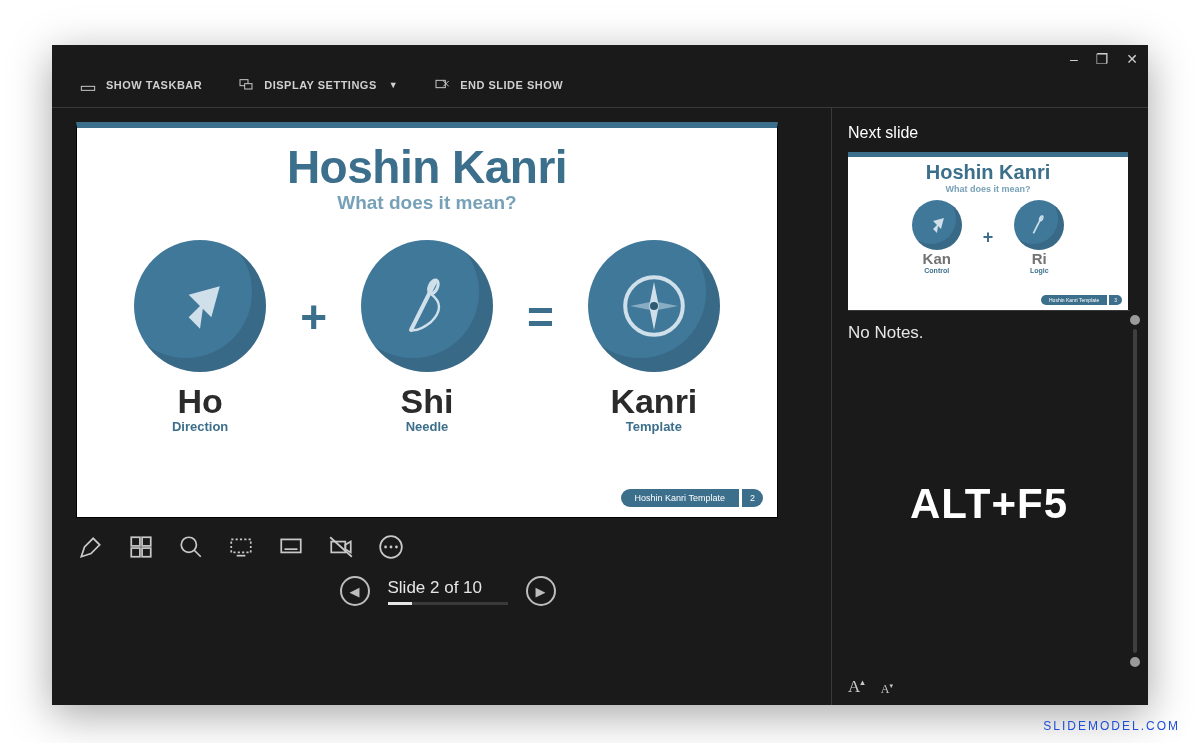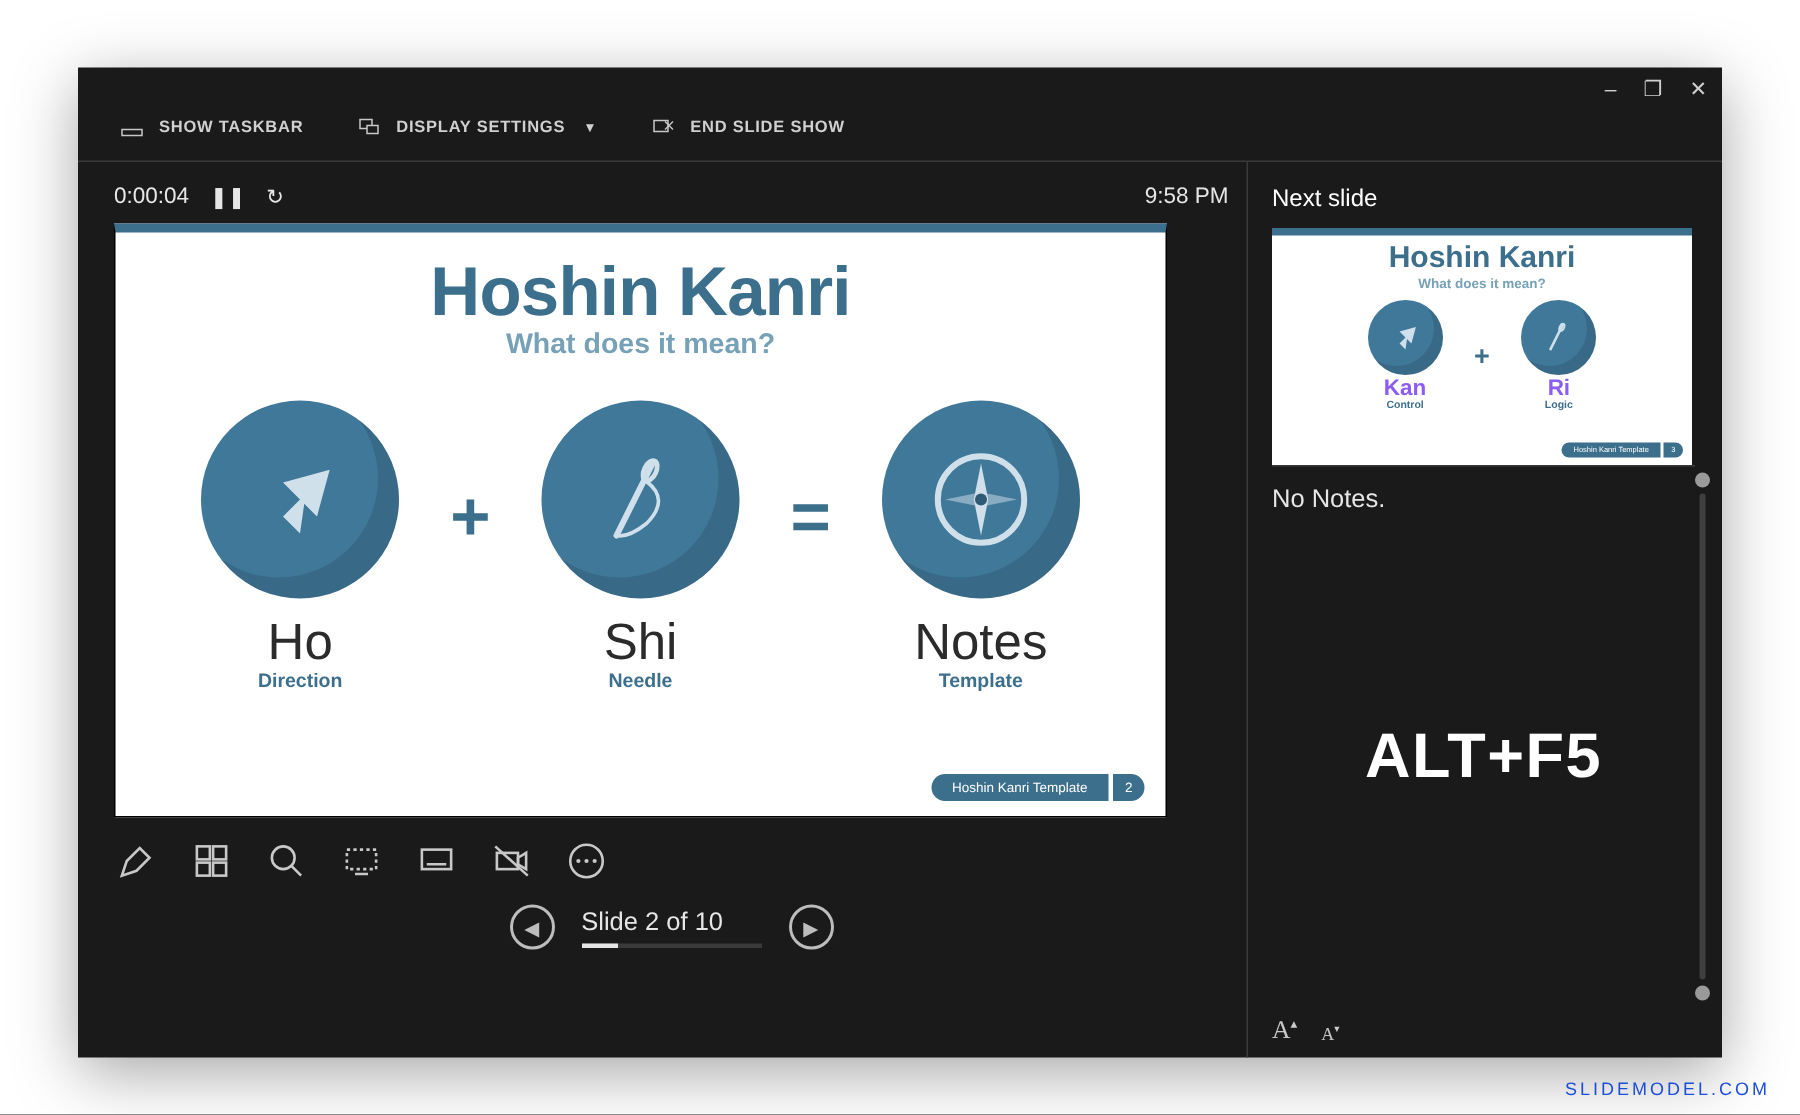--- a/index.html
+++ b/index.html
@@ -115,21 +115,21 @@
   .circ {
     width: 132px; height: 132px; border-radius: 50%;
     background: #40789a;
     display: flex; align-items: center; justify-content: center;
     box-shadow: inset -14px -14px 0 rgba(0,0,0,0.12);
     position: relative;
     overflow: hidden;
   }
   .circ svg { width: 80px; height: 80px; }
   .op { font-size: 46px; font-weight: 700; color: #3c6f8c; padding-bottom: 40px; }
-  .termbig { font-size: 34px; font-weight: 400; color: #2b2b2b; margin-top: 10px; }
+  .termbig { font-size: 34px; font-weight: 700; color: #2b2b2b; margin-top: 10px; }
   .termsmall { font-size: 13px; font-weight: 600; color: #3c6f8c; margin-top: -2px; }
   .pill {
     position: absolute;
     right: 14px; bottom: 10px;
     display: flex; align-items: center;
     font-size: 9px; color: #fff;
   }
   .pill .pl {
     background: #3c6f8c; padding: 4px 14px;
     border-radius: 10px 0 0 10px;
@@ -170,21 +170,21 @@
     border-top: 5px solid #3c6f8c;
     position: relative;
     overflow: hidden;
   }
   .thumb .ttitle { text-align: center; color: #3c6f8c; font-weight: 800; font-size: 20px; margin-top: 4px; }
   .thumb .tsub { text-align: center; color: #77a1b7; font-weight: 700; font-size: 9px; }
   .thumb .trow { display: flex; justify-content: center; align-items: center; gap: 10px; margin-top: 6px; }
   .thumb .tcirc { width: 50px; height: 50px; border-radius: 50%; background: #40789a; box-shadow: inset -6px -6px 0 rgba(0,0,0,0.12); display:flex;align-items:center;justify-content:center; }
   .thumb .tcirc svg { width:28px; height:28px;}
   .thumb .top { font-size: 18px; font-weight: 700; color: #3c6f8c; }
-  .thumb .tbig { font-size: 15px; font-weight: 800; color: #8b5cf6; }
+  .thumb .tbig { font-size: 15px; font-weight: 800; color: #737373; }
   .thumb .tsmall { font-size: 7px; font-weight: 600; color: #3c6f8c; }
   .thumb .tcol { display:flex; flex-direction:column; align-items:center; width:72px; }
   .thumb .tpill { position:absolute; right:6px; bottom:5px; display:flex; font-size:5px; color:#fff;}
   .thumb .tpill .pl{background:#3c6f8c;padding:2px 8px;border-radius:6px 0 0 6px;}
   .thumb .tpill .pn{background:#3c6f8c;padding:2px 5px;border-radius:0 6px 6px 0;margin-left:2px;}
   .notesarea {
     border-top: 1px solid #3a3a3a;
     margin-top: 0;
     padding-top: 12px;
     flex: 1;
@@ -251,28 +251,20 @@
           <line x1="14" y1="6" x2="22" y2="14" stroke="#c8c8c8" stroke-width="1.5"></line>
           <line x1="22" y1="6" x2="14" y2="14" stroke="#c8c8c8" stroke-width="1.5"></line>
         </svg>
       <span class="lbl">END SLIDE SHOW</span>
     </div>
   </div>
 
   <div class="content">
 
     <div class="left">
-      <div class="timerrow">
-        <div class="lefttime">
-          <span>0:00:04</span>
-          <span class="ctrl">❚❚</span>
-          <span class="ctrl">↻</span>
-        </div>
-        <span>9:58 PM</span>
-      </div>
 
       <div class="stage">
         <div class="title">Hoshin Kanri</div>
         <div class="subtitle">What does it mean?</div>
         <div class="iconrow">
           <div class="iconcol">
             <div class="circ">
               <svg viewBox="0 0 100 100">
                   <polygon points="30,70 30,50 50,50 50,30 85,50 50,70 50,55 30,70" transform="rotate(-45 50 50)" fill="#cfe0ea"></polygon>
                 </svg>
@@ -295,21 +287,21 @@
           <div class="op">=</div>
           <div class="iconcol">
             <div class="circ">
               <svg viewBox="0 0 100 100">
                   <circle cx="50" cy="50" r="36" fill="none" stroke="#cfe0ea" stroke-width="5"></circle>
                   <polygon points="50,20 56,50 50,80 44,50" fill="#cfe0ea"></polygon>
                   <polygon points="20,50 50,44 80,50 50,56" fill="#cfe0ea" opacity="0.5"></polygon>
                   <circle cx="50" cy="50" r="5" fill="#2f5a73"></circle>
                 </svg>
             </div>
-            <div class="termbig">Notes</div>
+            <div class="termbig">Kanri</div>
             <div class="termsmall">Template</div>
           </div>
         </div>
         <div class="pill">
           <div class="pl">Hoshin Kanri Template</div>
           <div class="pn">2</div>
         </div>
       </div>
 
       <div class="toolbelt">

